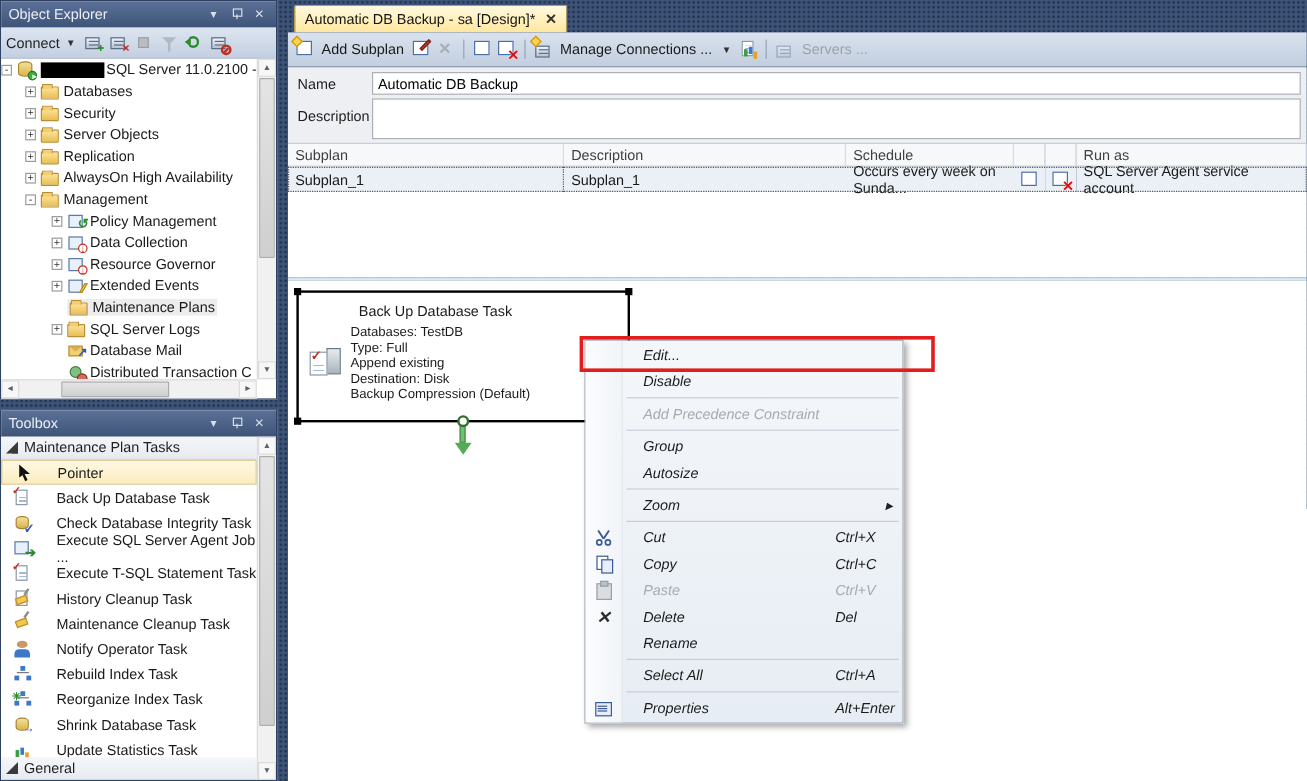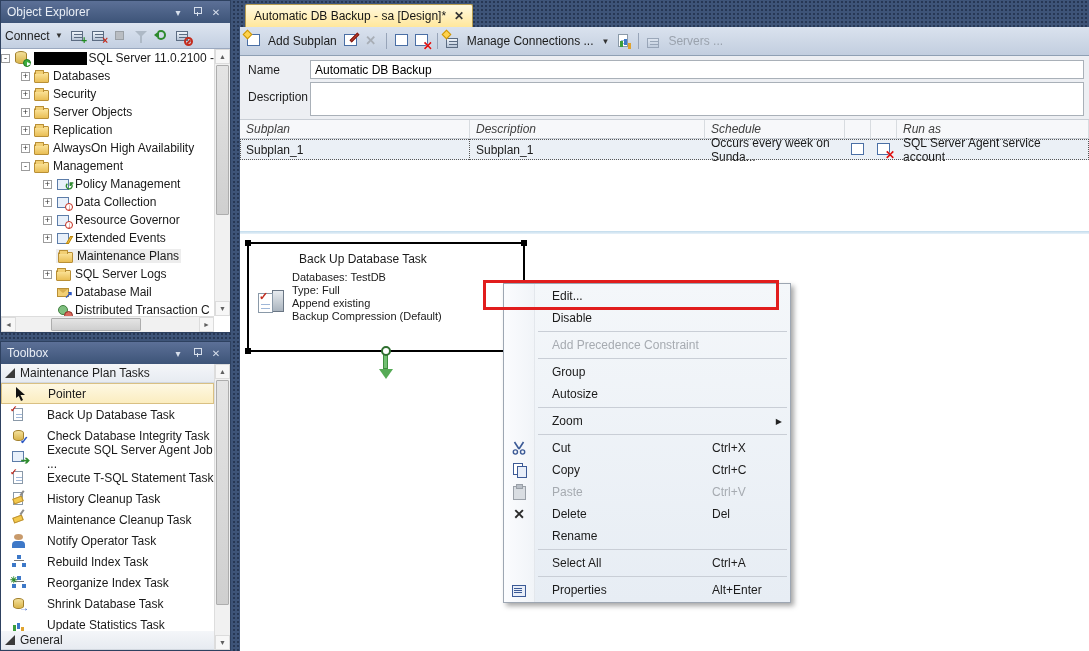--- a/index.html
+++ b/index.html
@@ -151,21 +151,21 @@
               border-bottom:1px solid #C9CED5; }
   .formarea label { position:absolute; left:8px; color:#1E1E1E; }
   .formarea input { position:absolute; left:70px; right:5px; border:1px solid #A9B0B8; background:#fff;
                     font-family:"Liberation Sans",sans-serif; font-size:12px; padding:1px 4px; }
   .fld-name { top:4px; height:19px; }
   .fld-desc { top:26px; height:34px; }
 
   .grid { position:absolute; left:0; top:120px; width:100%; }
   .ghead, .grow { display:flex; }
   .ghead > div { height:19px; background:#F7F8FA; border-right:1px solid #D8DCE0; border-bottom:1px solid #C9CED4;
-                 padding:2px 6px; color:#3F3F3F;font-style:italic; }
+                 padding:2px 6px; color:#3F3F3F; }
   .grow > div { height:21px; padding:3px 6px; background:#EBF0F6; display:flex; align-items:center; }
   .grow { outline:1px dotted #555; outline-offset:-1px; }
   .c1 { width:230px; } .c2 { width:235px; } .c3 { width:140px; } .c4 { width:26px; justify-content:center; padding:2px !important; }
   .c5 { width:26px; justify-content:center; padding:2px !important; } .c6 { flex:1; }
   .gwhite { height:71px; background:#fff; }
   .hsep { position:absolute; left:0; top:231px; width:100%; height:3px;
           background:linear-gradient(#C2DBEC,#E8F2F9); }
 
   .surface { position:absolute; left:0; top:234px; width:100%; height:417px; background:#fff; }
 
@@ -184,23 +184,23 @@
             background-size:9px 10px; background-position:2px 7px; background-repeat:no-repeat; }
   .tb-icon .backsrv { position:absolute; right:0; top:0; width:12px; height:22px;
             background:linear-gradient(#E7EBEF,#AAB4BE); border:1px solid #6A7684; }
   .tb-icon .chkb { position:absolute; left:1px; top:0px; color:#C22E21; font-weight:bold; font-size:11px; }
   .garrow { position:absolute; left:139px; top:120px; width:14px; height:28px; }
   .garrow .stem { position:absolute; left:4px; top:0; width:5px; height:15px; background:#72C072; border:1px solid #3F8F3F; }
   .garrow .head { position:absolute; left:0; top:15px; width:0; height:0;
                   border-left:7px solid transparent; border-right:7px solid transparent; border-top:10px solid #55AA55; }
 
   
-  .cmenu { position:absolute; left:263px; top:283px; width:288px; z-index:40;
+  .cmenu { position:absolute; left:247px; top:283px; width:266px; z-index:40;
            background:linear-gradient(#F4F7FA,#E7EDF4); border:1px solid #9DA6B2;
-           box-shadow:3px 3px 5px rgba(0,0,0,.35); padding:1px 0; }
+           box-shadow:3px 3px 5px rgba(0,0,0,.35); padding:1px 0;font-style:italic; }
   .cmenu::before { content:''; position:absolute; left:0; top:0; bottom:0; width:30px;
            background:linear-gradient(to right,#FBFCFE,#F1F4F8); border-right:1px solid #E3E7EC; }
   .mi { position:relative; height:22px; display:flex; align-items:center; padding-left:48px; color:#1B1B1B; }
   .mi .sc { position:absolute; left:208px; }
   .mi.dis, .mi.dis .sc { color:#A6ABB1; }
   .mi .sub { position:absolute; right:8px; font-size:8px; color:#222; }
   .msep { height:1px; background:#C9CED6; margin:2px 3px 2px 34px; }
   .mic { position:absolute; left:7px; top:3px; width:16px; height:16px; }
   .mic-copy::before { content:''; position:absolute; left:2px; top:1px; width:8px; height:10px; background:#fff; border:1px solid #3C5A96; }
   .mic-copy::after  { content:''; position:absolute; left:6px; top:4px; width:8px; height:10px; background:#E8EEF8; border:1px solid #3C5A96; }
@@ -572,20 +572,21 @@
         <div class="tb-title">Back Up Database Task</div>
         <div class="tb-icon">
           <span class="backsrv"></span>
             <span class="backpage"></span>
             <span class="chkb">✓</span>
         </div>
         <div class="tb-lines">
           <div>Databases: TestDB</div>
           <div>Type: Full</div>
           <div>Append existing</div>
+          <div>Destination: Disk</div>
           <div>Backup Compression (Default)</div>
         </div>
       </div>
 
       <div class="garrow">
         <span class="stem"></span>
           <span class="head"></span>
       </div>
     </div>
 

